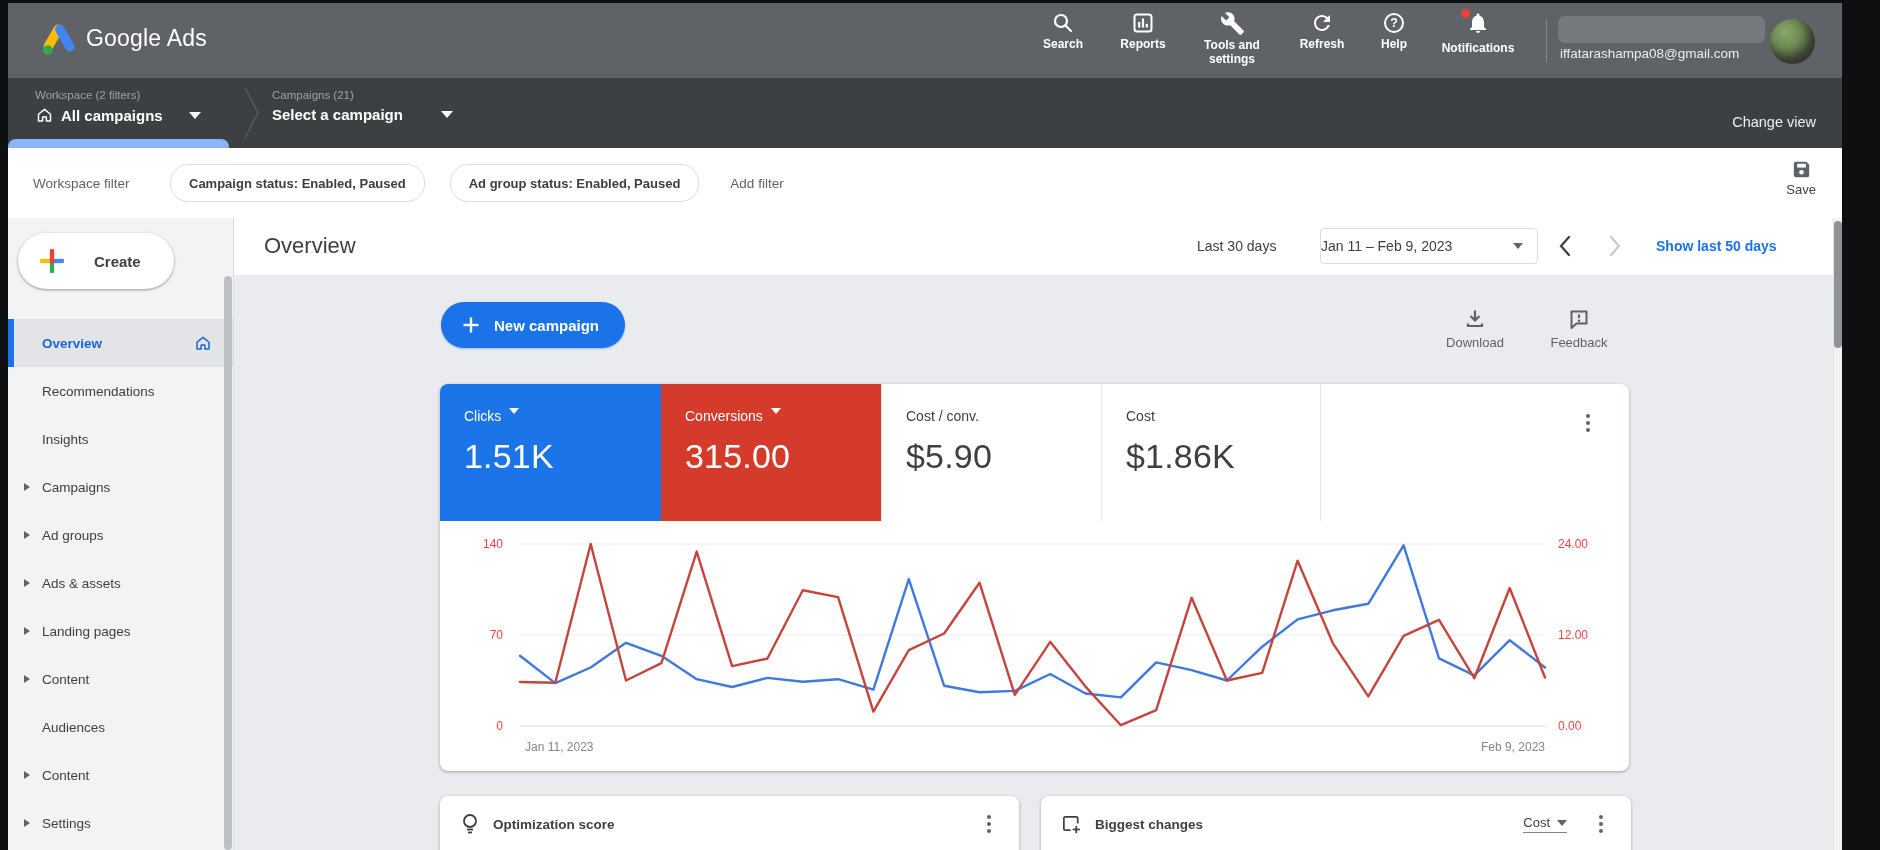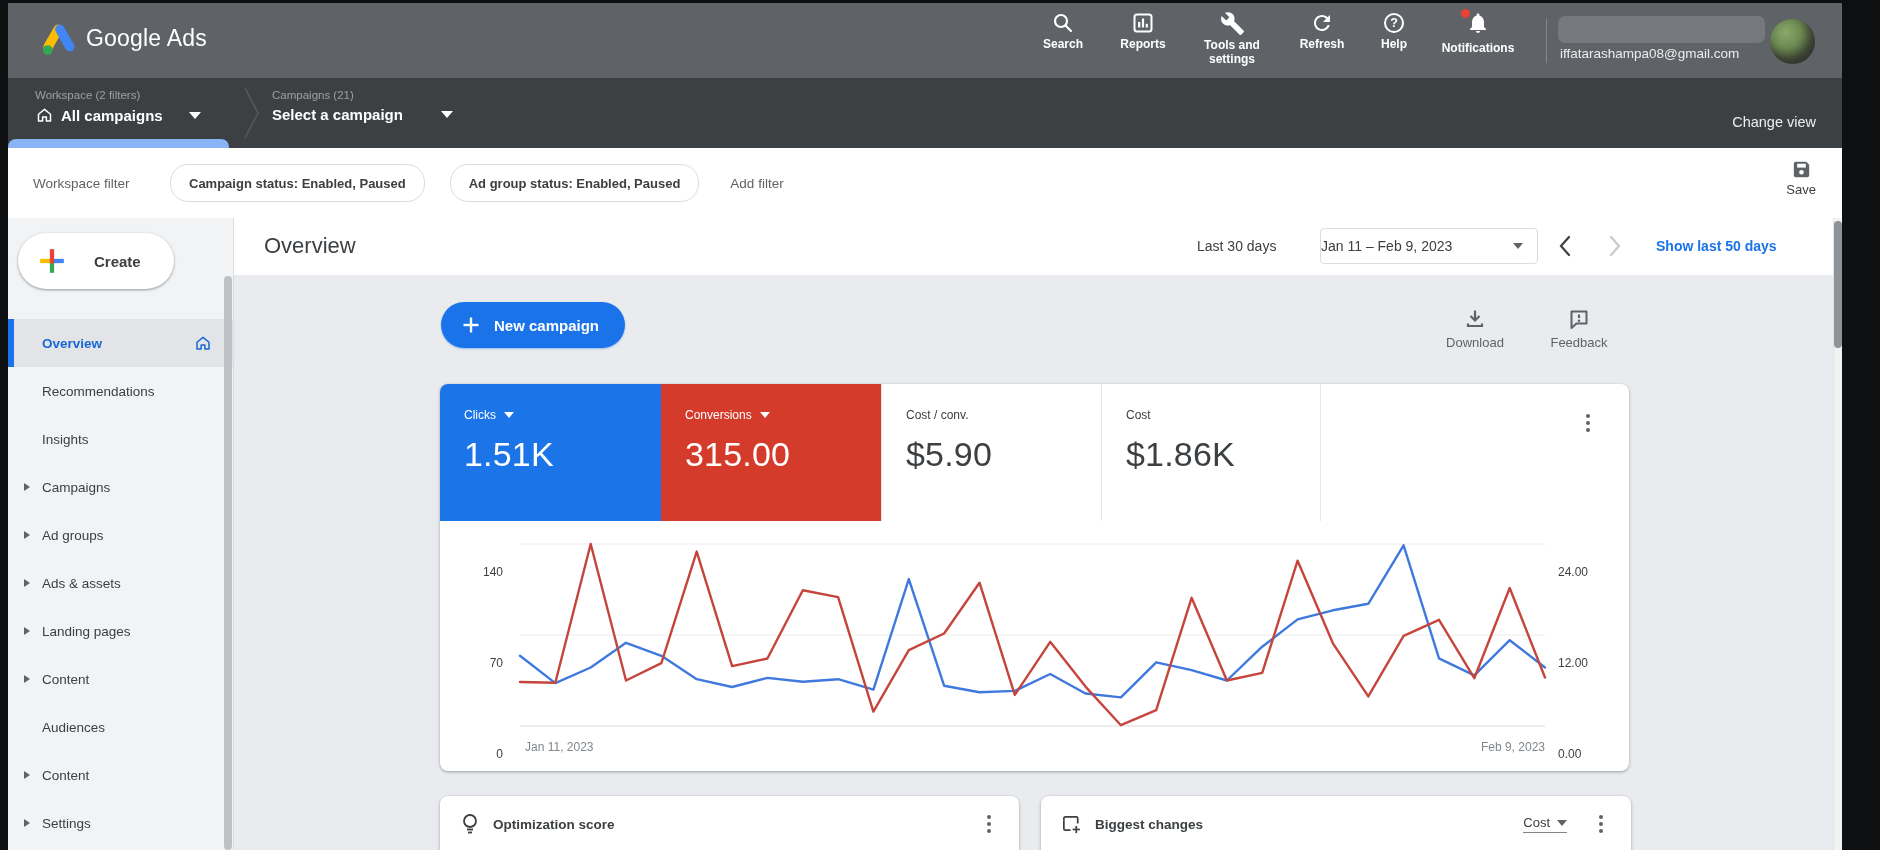--- a/index.html
+++ b/index.html
@@ -71,30 +71,30 @@
   .newcamp{position:absolute;left:207px;top:27px;height:46px;border-radius:23px;background:#1a73e8;display:flex;align-items:center;padding:0 26px 0 20px;cursor:pointer;box-shadow:0 1px 2px rgba(26,115,232,.4);}
   .newcamp .lbl{color:#fff;font-size:15px;font-weight:bold;margin-left:13px;}
   .tool-block{position:absolute;top:32px;width:90px;display:flex;flex-direction:column;align-items:center;cursor:pointer;}
   .tool-block .lbl{margin-top:4px;font-size:13px;color:#5f6368;}
 
   .panel{position:absolute;left:206px;top:109px;width:1189px;height:387px;background:#fff;border-radius:8px;
          box-shadow:0 1px 2px rgba(60,64,67,.3),0 1px 3px 1px rgba(60,64,67,.12);}
   .metric-row{position:absolute;left:0;top:0;width:100%;height:137px;display:flex;}
   .mcell{width:220px;box-sizing:border-box;padding:24px 0 0 24px;cursor:pointer;}
   .mcell.first{width:221px;border-radius:8px 0 0 0;}
-  .mcell .mlabel{font-size:12px;color:#3c4043;display:flex;align-items:center;}
+  .mcell .mlabel{font-size:14px;color:#3c4043;display:flex;align-items:flex-start;}
   .mcell .mvalue{margin-top:13px;font-size:34px;color:#3c4043;letter-spacing:.2px;}
   .mcell.on-color .mlabel,.mcell.on-color .mvalue{color:#fff;}
   .mcell .mcaret{margin-left:8px;width:0;height:0;border-left:5.5px solid transparent;border-right:5.5px solid transparent;border-top:6.5px solid currentColor;}
   .mcell.b3{border-left:1px solid #e4e7ea;}
   .mcell.b4{border-left:1px solid #e4e7ea;border-right:1px solid #e4e7ea;}
   .panel-kebab{position:absolute;left:1138px;top:28px;cursor:pointer;}
 
   .chart-sect{position:absolute;left:0;top:137px;width:1189px;height:250px;}
-  .tick{position:absolute;font-size:12px;color:#404040;margin-top:28px;}
+  .tick{position:absolute;font-size:12px;color:#ef4444;}
   .tick.l{left:0;width:63px;text-align:right;}
   .tick.r{left:1118px;}
   .xlab{position:absolute;top:219px;font-size:12px;color:#80868b;}
 
   .bcard{position:absolute;top:521px;height:200px;background:#fff;border-radius:8px 8px 0 0;
          box-shadow:0 1px 2px rgba(60,64,67,.3),0 1px 3px 1px rgba(60,64,67,.12);}
   .bcard .hdr{display:flex;align-items:center;padding:17px 22px 0 20px;}
   .bcard .title{margin-left:13px;font-size:13.5px;font-weight:bold;color:#3c4043;}
   .spacer{flex:1;}
   .cost-ctl{display:flex;align-items:center;font-size:13px;color:#3c4043;border-bottom:1px solid #80868b;padding-bottom:2px;margin-right:26px;cursor:pointer;}

